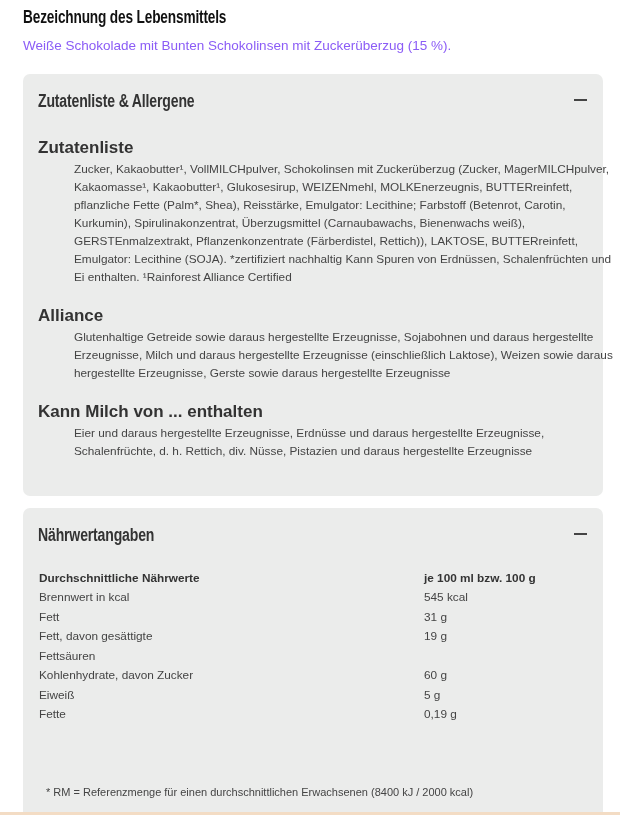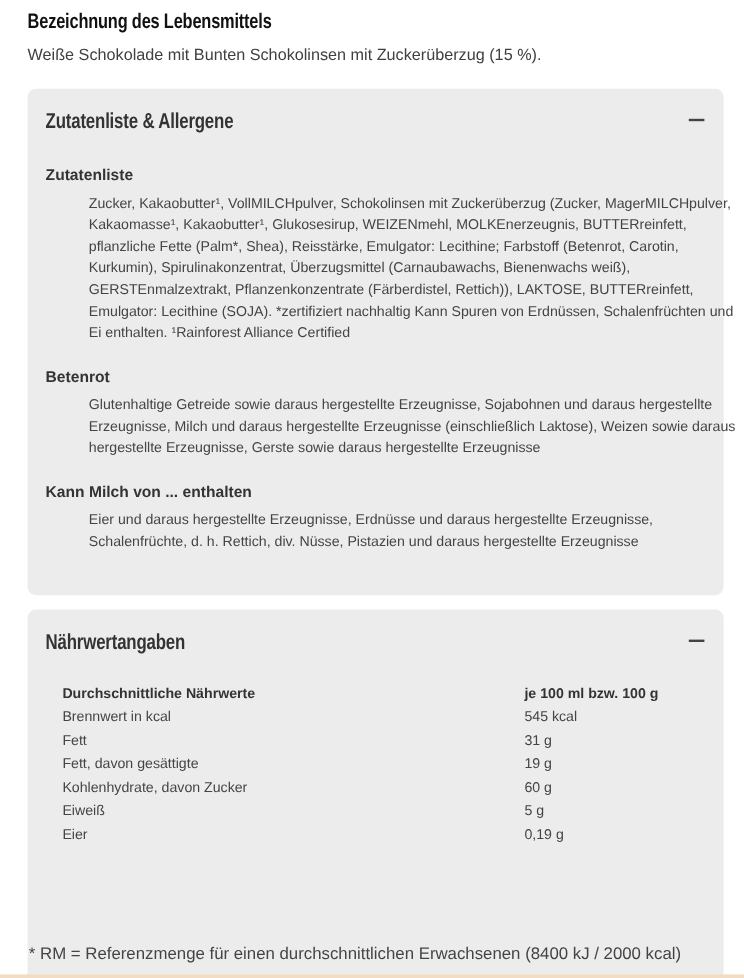--- a/index.html
+++ b/index.html
@@ -2,50 +2,50 @@
 <html><head>
 <meta charset="utf-8">
 <style>
   html, body { margin: 0; padding: 0; background: #ffffff; }
   body { width: 620px; height: 815px; overflow: hidden; position: relative;
          font-family: "Liberation Sans", sans-serif; color: #222; }
   .cond { font-family: "Liberation Sans", sans-serif; font-weight: bold;
           transform: scaleX(0.78); transform-origin: left center; display: inline-block;
           white-space: nowrap; letter-spacing: -0.2px; }
   .food-title { position: absolute; left: 23px; top: 7px; font-size: 17.5px; color: #111; }
-  .food-desc { position: absolute; left: 23px; top: 38px; font-size: 13.5px; color: #404040; }
+  .food-desc { position: absolute; left: 23px; top: 38px; font-size: 13.5px; color: #8b5cf6; }
   .panel { position: absolute; left: 23px; width: 580px; background: #ebeceb; border-radius: 7px; }
   .panel1 { top: 74px; height: 422px; }
   .panel2 { top: 508px; height: 320px; }
   .panel-title { position: absolute; left: 15px; top: 17px; font-size: 18px; color: #333; }
   .collapse-btn { position: absolute; right: 16px; top: 25px; width: 13px; height: 2px;
                   background: #444; cursor: pointer; }
-  .sub-h { position: absolute; left: 15px; font-size: 13px; font-weight: bold; color: #333; }
+  .sub-h { position: absolute; left: 15px; font-size: 17px; font-weight: bold; color: #333; }
   .para { position: absolute; left: 15px; width: 550px; font-size: 11.8px; line-height: 18px; color: #444; margin-left: 36px; }
-  .nut-table { position: absolute; left: 29px; top: 60px; width: 550px; border-collapse: collapse; font-size: 11.8px; color: #444; }
+  .nut-table { position: absolute; left: 16px; top: 60px; width: 550px; border-collapse: collapse; font-size: 11.8px; color: #444; }
   .nut-table td, .nut-table th { padding: 0; height: 19.5px; text-align: left; vertical-align: middle; font-weight: normal; }
   .nut-table th { font-weight: bold; color: #333; }
   .nut-table .c1 { width: 385px; }
-  .footnote { position: absolute; left: 1px; top: 278px; font-size: 14px; color: #444; }
+  .footnote { position: absolute; left: 23px; top: 278px; font-size: 11px; color: #444; }
   .bottom-line { position: absolute; left: 0; top: 812px; width: 620px; height: 3px; background: #f3dcc4; }
 </style>
 </head>
 <body>
 
 <div class="food-title cond">Bezeichnung des Lebensmittels</div>
 <div class="food-desc">Weiße Schokolade mit Bunten Schokolinsen mit Zuckerüberzug (15 %).</div>
 
 <section class="panel panel1">
   <div class="panel-title cond">Zutatenliste &amp; Allergene</div>
   <div class="collapse-btn"></div>
 
   <div class="sub-h" style="top:64px">Zutatenliste</div>
   <div class="para" style="top:86px">Zucker, Kakaobutter¹, VollMILCHpulver, Schokolinsen mit Zuckerüberzug (Zucker, MagerMILCHpulver, Kakaomasse¹, Kakaobutter¹, Glukosesirup, WEIZENmehl, MOLKEnerzeugnis, BUTTERreinfett, pflanzliche Fette (Palm*, Shea), Reisstärke, Emulgator: Lecithine; Farbstoff (Betenrot, Carotin, Kurkumin), Spirulinakonzentrat, Überzugsmittel (Carnaubawachs, Bienenwachs weiß), GERSTEnmalzextrakt, Pflanzenkonzentrate (Färberdistel, Rettich)), LAKTOSE, BUTTERreinfett, Emulgator: Lecithine (SOJA). *zertifiziert nachhaltig Kann Spuren von Erdnüssen, Schalenfrüchten und Ei enthalten. ¹Rainforest Alliance Certified</div>
 
-  <div class="sub-h" style="top:232px">Betenrot</div>
+  <div class="sub-h" style="top:232px">Alliance</div>
   <div class="para" style="top:254px">Glutenhaltige Getreide sowie daraus hergestellte Erzeugnisse, Sojabohnen und daraus hergestellte Erzeugnisse, Milch und daraus hergestellte Erzeugnisse (einschließlich Laktose), Weizen sowie daraus hergestellte Erzeugnisse, Gerste sowie daraus hergestellte Erzeugnisse</div>
 
   <div class="sub-h" style="top:328px">Kann Milch von ... enthalten</div>
   <div class="para" style="top:350px">Eier und daraus hergestellte Erzeugnisse, Erdnüsse und daraus hergestellte Erzeugnisse, Schalenfrüchte, d. h. Rettich, div. Nüsse, Pistazien und daraus hergestellte Erzeugnisse</div>
 </section>
 
 <section class="panel panel2">
   <div class="panel-title cond">Nährwertangaben</div>
   <div class="collapse-btn"></div>
 
@@ -63,29 +63,33 @@
         </tr>
       <tr>
           <td class="c1">Fett</td>
           <td>31 g</td>
         </tr>
       <tr>
           <td class="c1">Fett, davon gesättigte</td>
           <td>19 g</td>
         </tr>
       <tr>
+          <td class="c1">Fettsäuren</td>
+          <td></td>
+        </tr>
+      <tr>
           <td class="c1">Kohlenhydrate, davon Zucker</td>
           <td>60 g</td>
         </tr>
       <tr>
           <td class="c1">Eiweiß</td>
           <td>5 g</td>
         </tr>
       <tr>
-          <td class="c1">Eier</td>
+          <td class="c1">Fette</td>
           <td>0,19 g</td>
         </tr>
     </tbody>
   </table>
 
   <div class="footnote">* RM = Referenzmenge für einen durchschnittlichen Erwachsenen (8400 kJ / 2000 kcal)</div>
 </section>
 
 <div class="bottom-line"></div>
 

